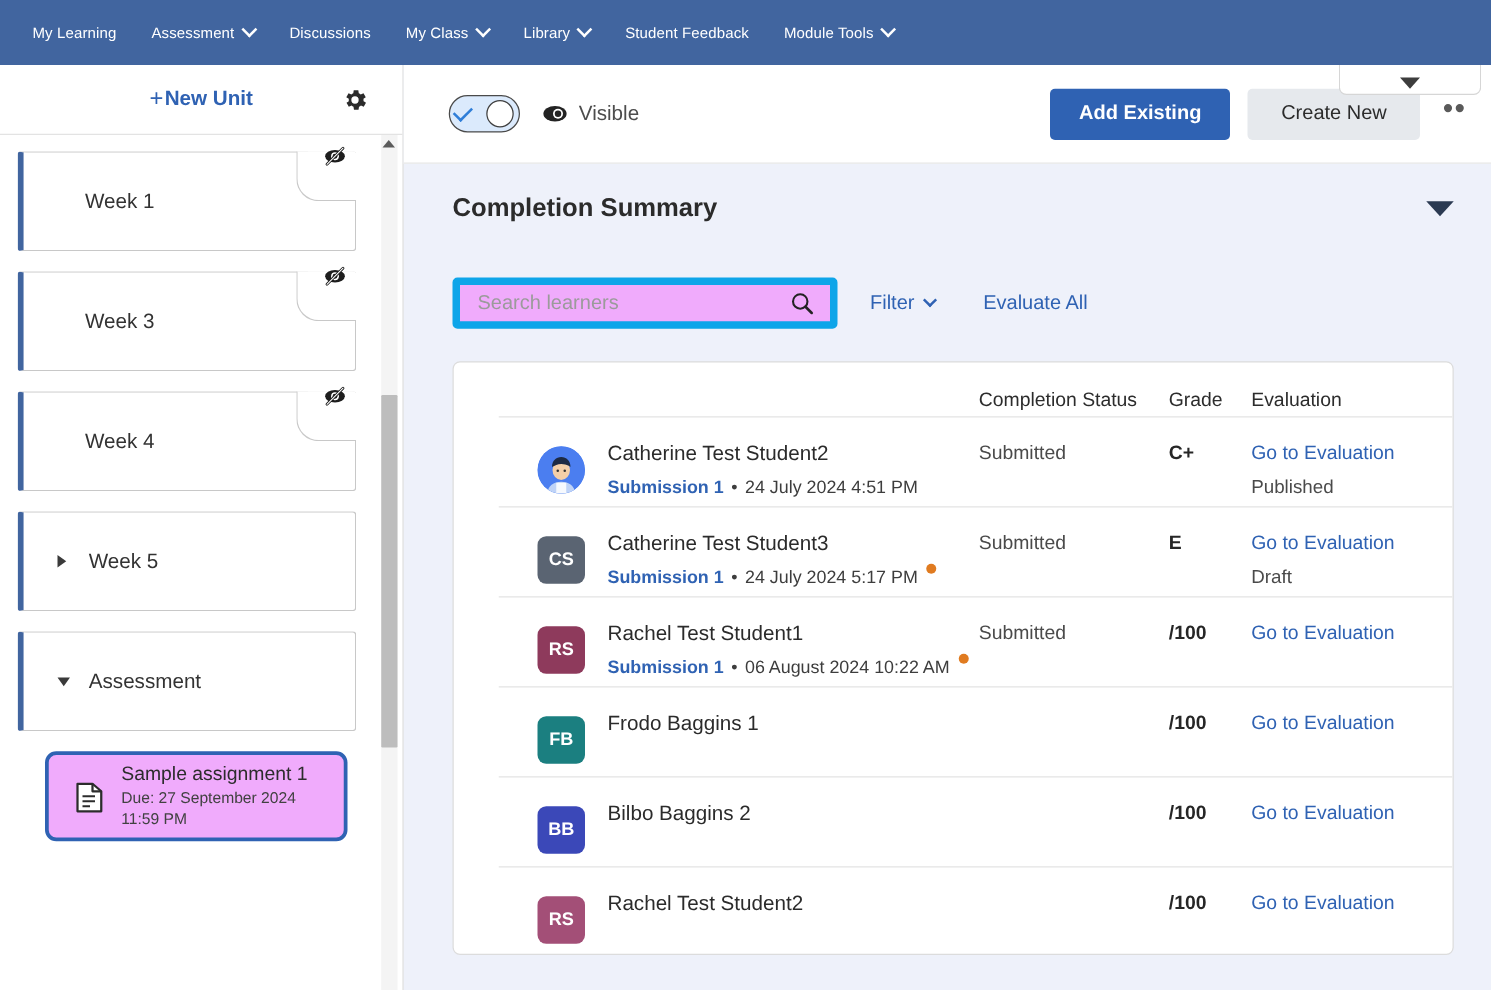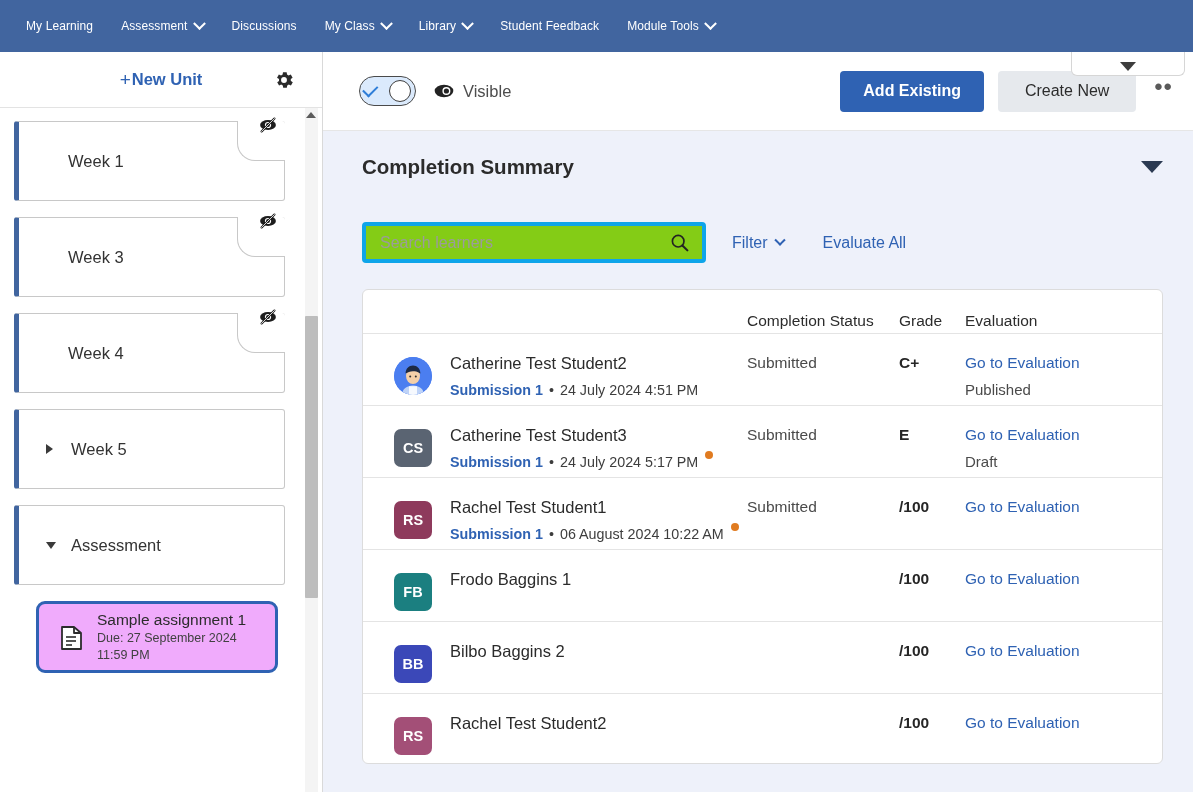--- a/index.html
+++ b/index.html
@@ -288,24 +288,24 @@
     margin-left: auto;
     width: 0; height: 0;
     border-left: 11px solid transparent;
     border-right: 11px solid transparent;
     border-top: 12px solid #2b3a52;
     cursor: pointer;
   }
 
   .searchrow { display: flex; align-items: center; margin-top: 43px; }
   .searchbox {
-    width: 344px; height: 41px;
-    border: 4px solid #0ea5e9;
+    width: 308px; height: 41px;
+    border: 6px solid #0ea5e9;
     border-radius: 4px;
-    background: #84cc16;
+    background: #f0abfc;
     display: flex;
     align-items: center;
     padding: 0 12px 0 14px;
   }
   .searchbox input {
     border: none; outline: none;
     font-size: 16px;
     color: #333;
     flex: 1;
     font-family: "Liberation Sans", sans-serif;
@@ -336,20 +336,21 @@
   }
 
   
   .card {
     margin-top: 26px;
     background: #ffffff;
     border: 1px solid #dcdcdc;
     border-radius: 6px;
     height: 475px;
     overflow: hidden;
+    padding-left: 36px;
   }
   .trow {
     display: flex;
     align-items: flex-start;
     padding-left: 31px;
     padding-right: 22px;
   }
   .thead {
     height: 43px;
     align-items: center;

